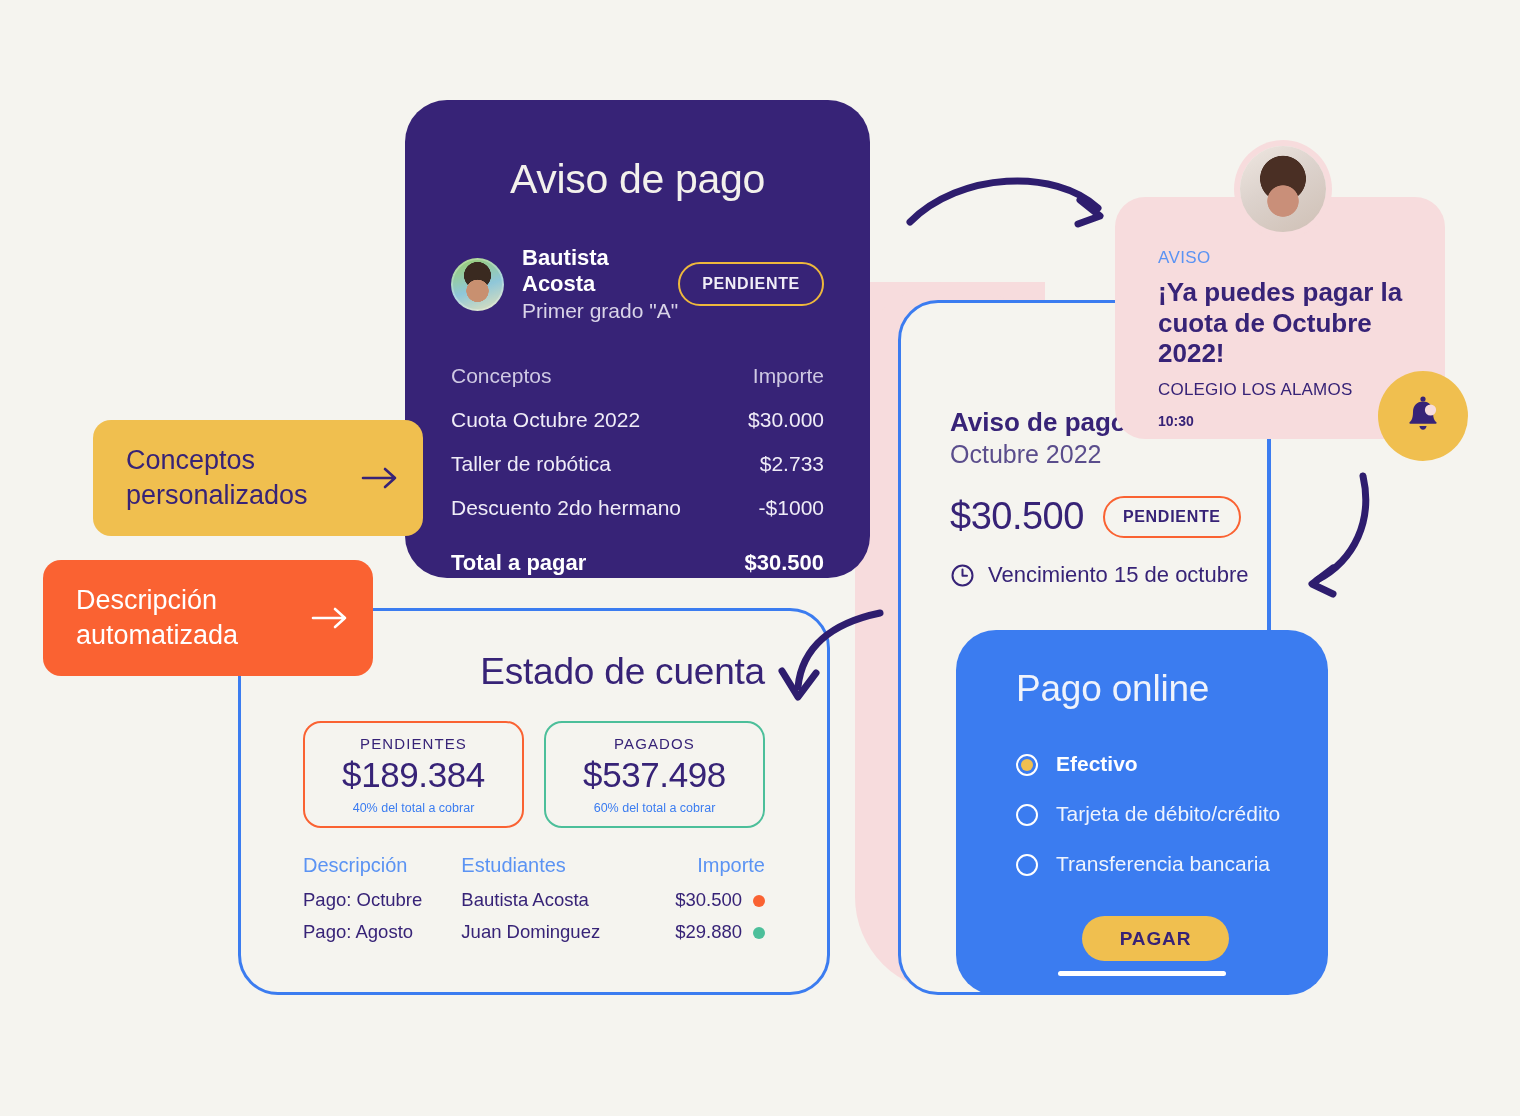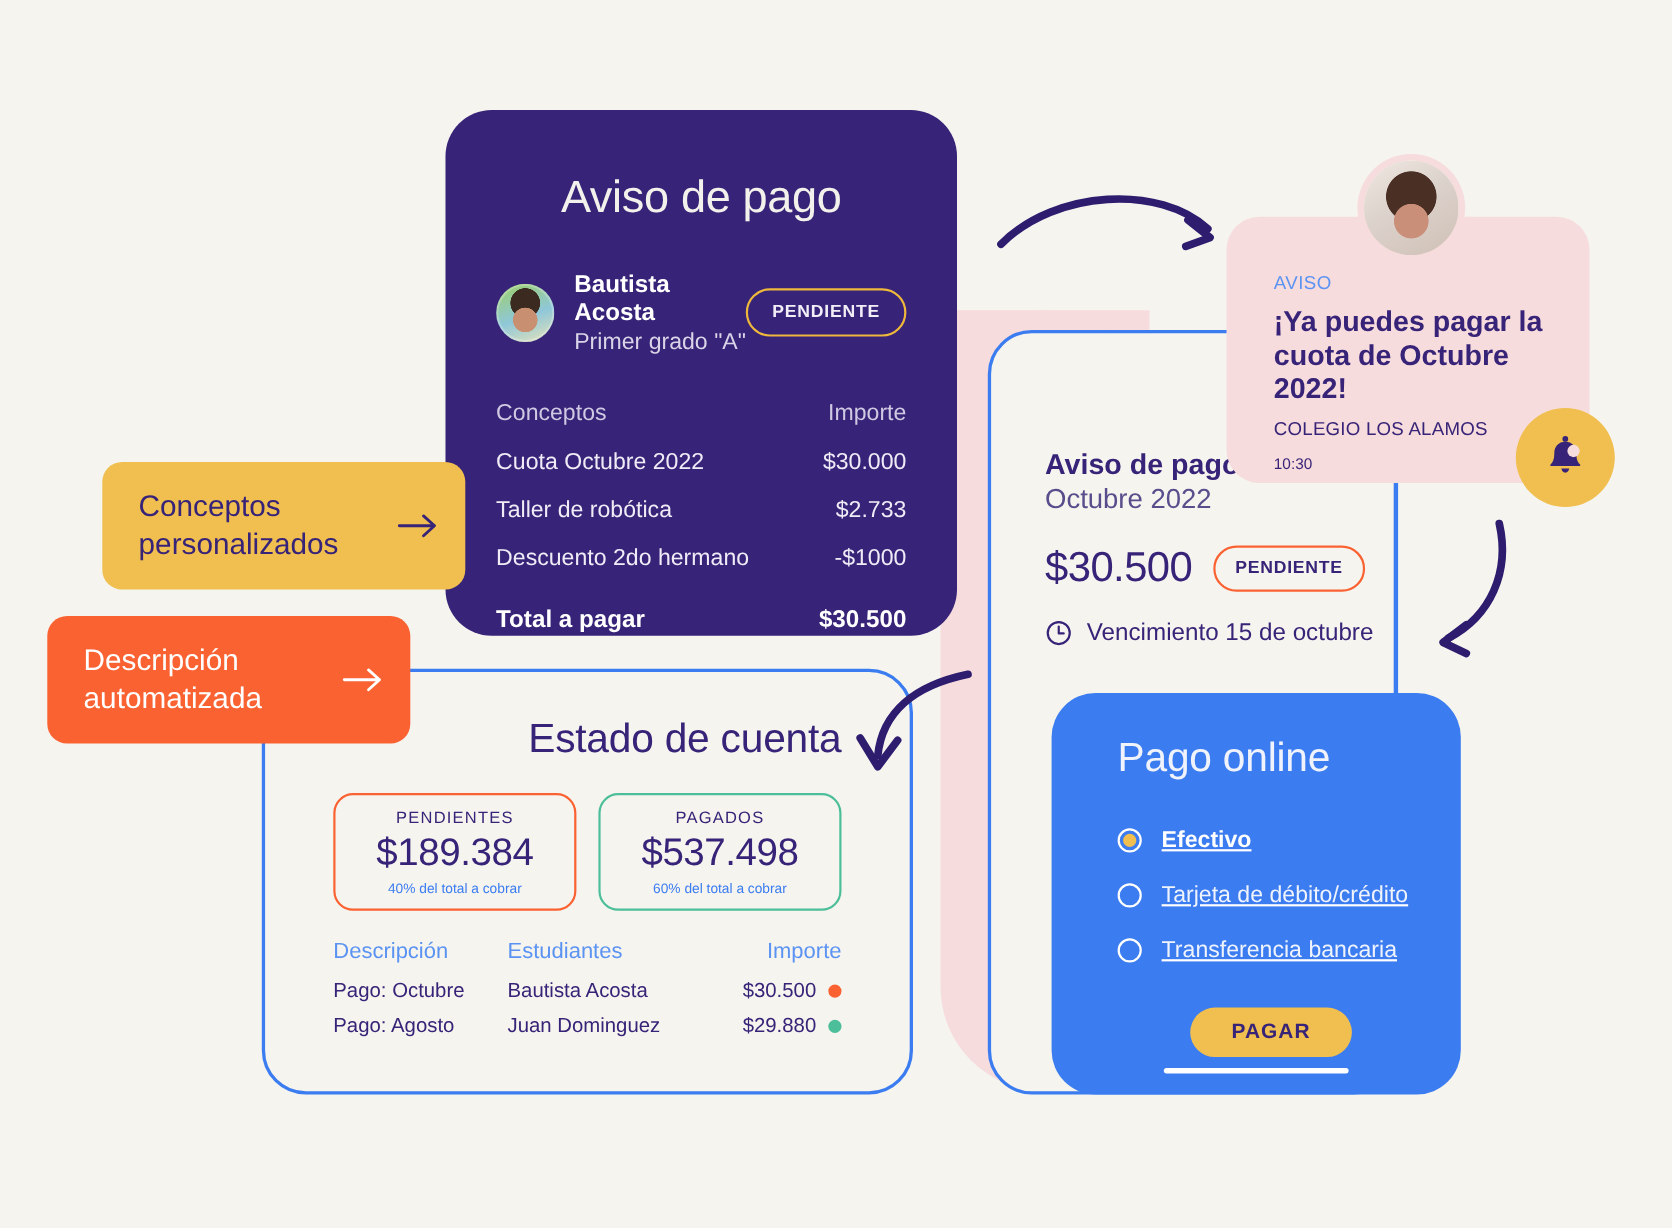--- a/index.html
+++ b/index.html
@@ -148,21 +148,21 @@
 
   
   .card-pago{
     position:absolute;left:956px;top:630px;width:372px;height:365px;
     background:#3b7cf0;border-radius:40px;z-index:16;
     box-sizing:border-box;padding:38px 0 0 60px;color:#fff;
   }
   .card-pago h2{
     margin:0;font-weight:400;font-size:37px;color:#f0f3fb;letter-spacing:-.2px;
   }
-  .pay-opt{display:flex;align-items:center;margin-top:26px;text-decoration:underline;}
+  .pay-opt{display:flex;align-items:flex-end;margin-top:26px;}
   .pay-opt.first{margin-top:42px;}
   .radio{
     width:22px;height:22px;border-radius:50%;border:2.5px solid #ffffff;
     box-sizing:border-box;flex:none;position:relative;
   }
   .radio.sel:after{
     content:"";position:absolute;left:3px;top:3px;width:12px;height:12px;
     border-radius:50%;background:#f0bf4f;
   }
   .pay-label{margin-left:18px;font-size:21px;color:#eef3fd;}
@@ -190,21 +190,21 @@
       radial-gradient(circle at 50% 64%, #c98f79 0 22%, transparent 23%),
       radial-gradient(circle at 50% 38%, #4a2f24 0 33%, transparent 34%),
       linear-gradient(150deg,#efe7e1 0%,#dcd2cc 45%,#cfc0b5 100%);
     box-shadow:0 0 0 6px #f7dcdd;
   }
   .notif-kicker{font-size:17px;color:#5b93f3;letter-spacing:.4px;}
   .notif-title{
     font-size:26px;font-weight:700;color:#372377;line-height:1.18;margin-top:9px;
   }
   .notif-org{font-size:17px;color:#372377;margin-top:11px;letter-spacing:.2px;}
-  .notif-time{font-size:14px;font-weight:400;color:#372377;margin-top:13px;}
+  .notif-time{font-size:14px;font-weight:700;color:#372377;margin-top:13px;}
   .bell{
     position:absolute;left:1378px;top:371px;width:90px;height:90px;
     border-radius:50%;background:#f0bf4f;z-index:28;
     display:flex;align-items:center;justify-content:center;
   }
 </style>
 </head>
 <body>
 
 <div class="stage">

